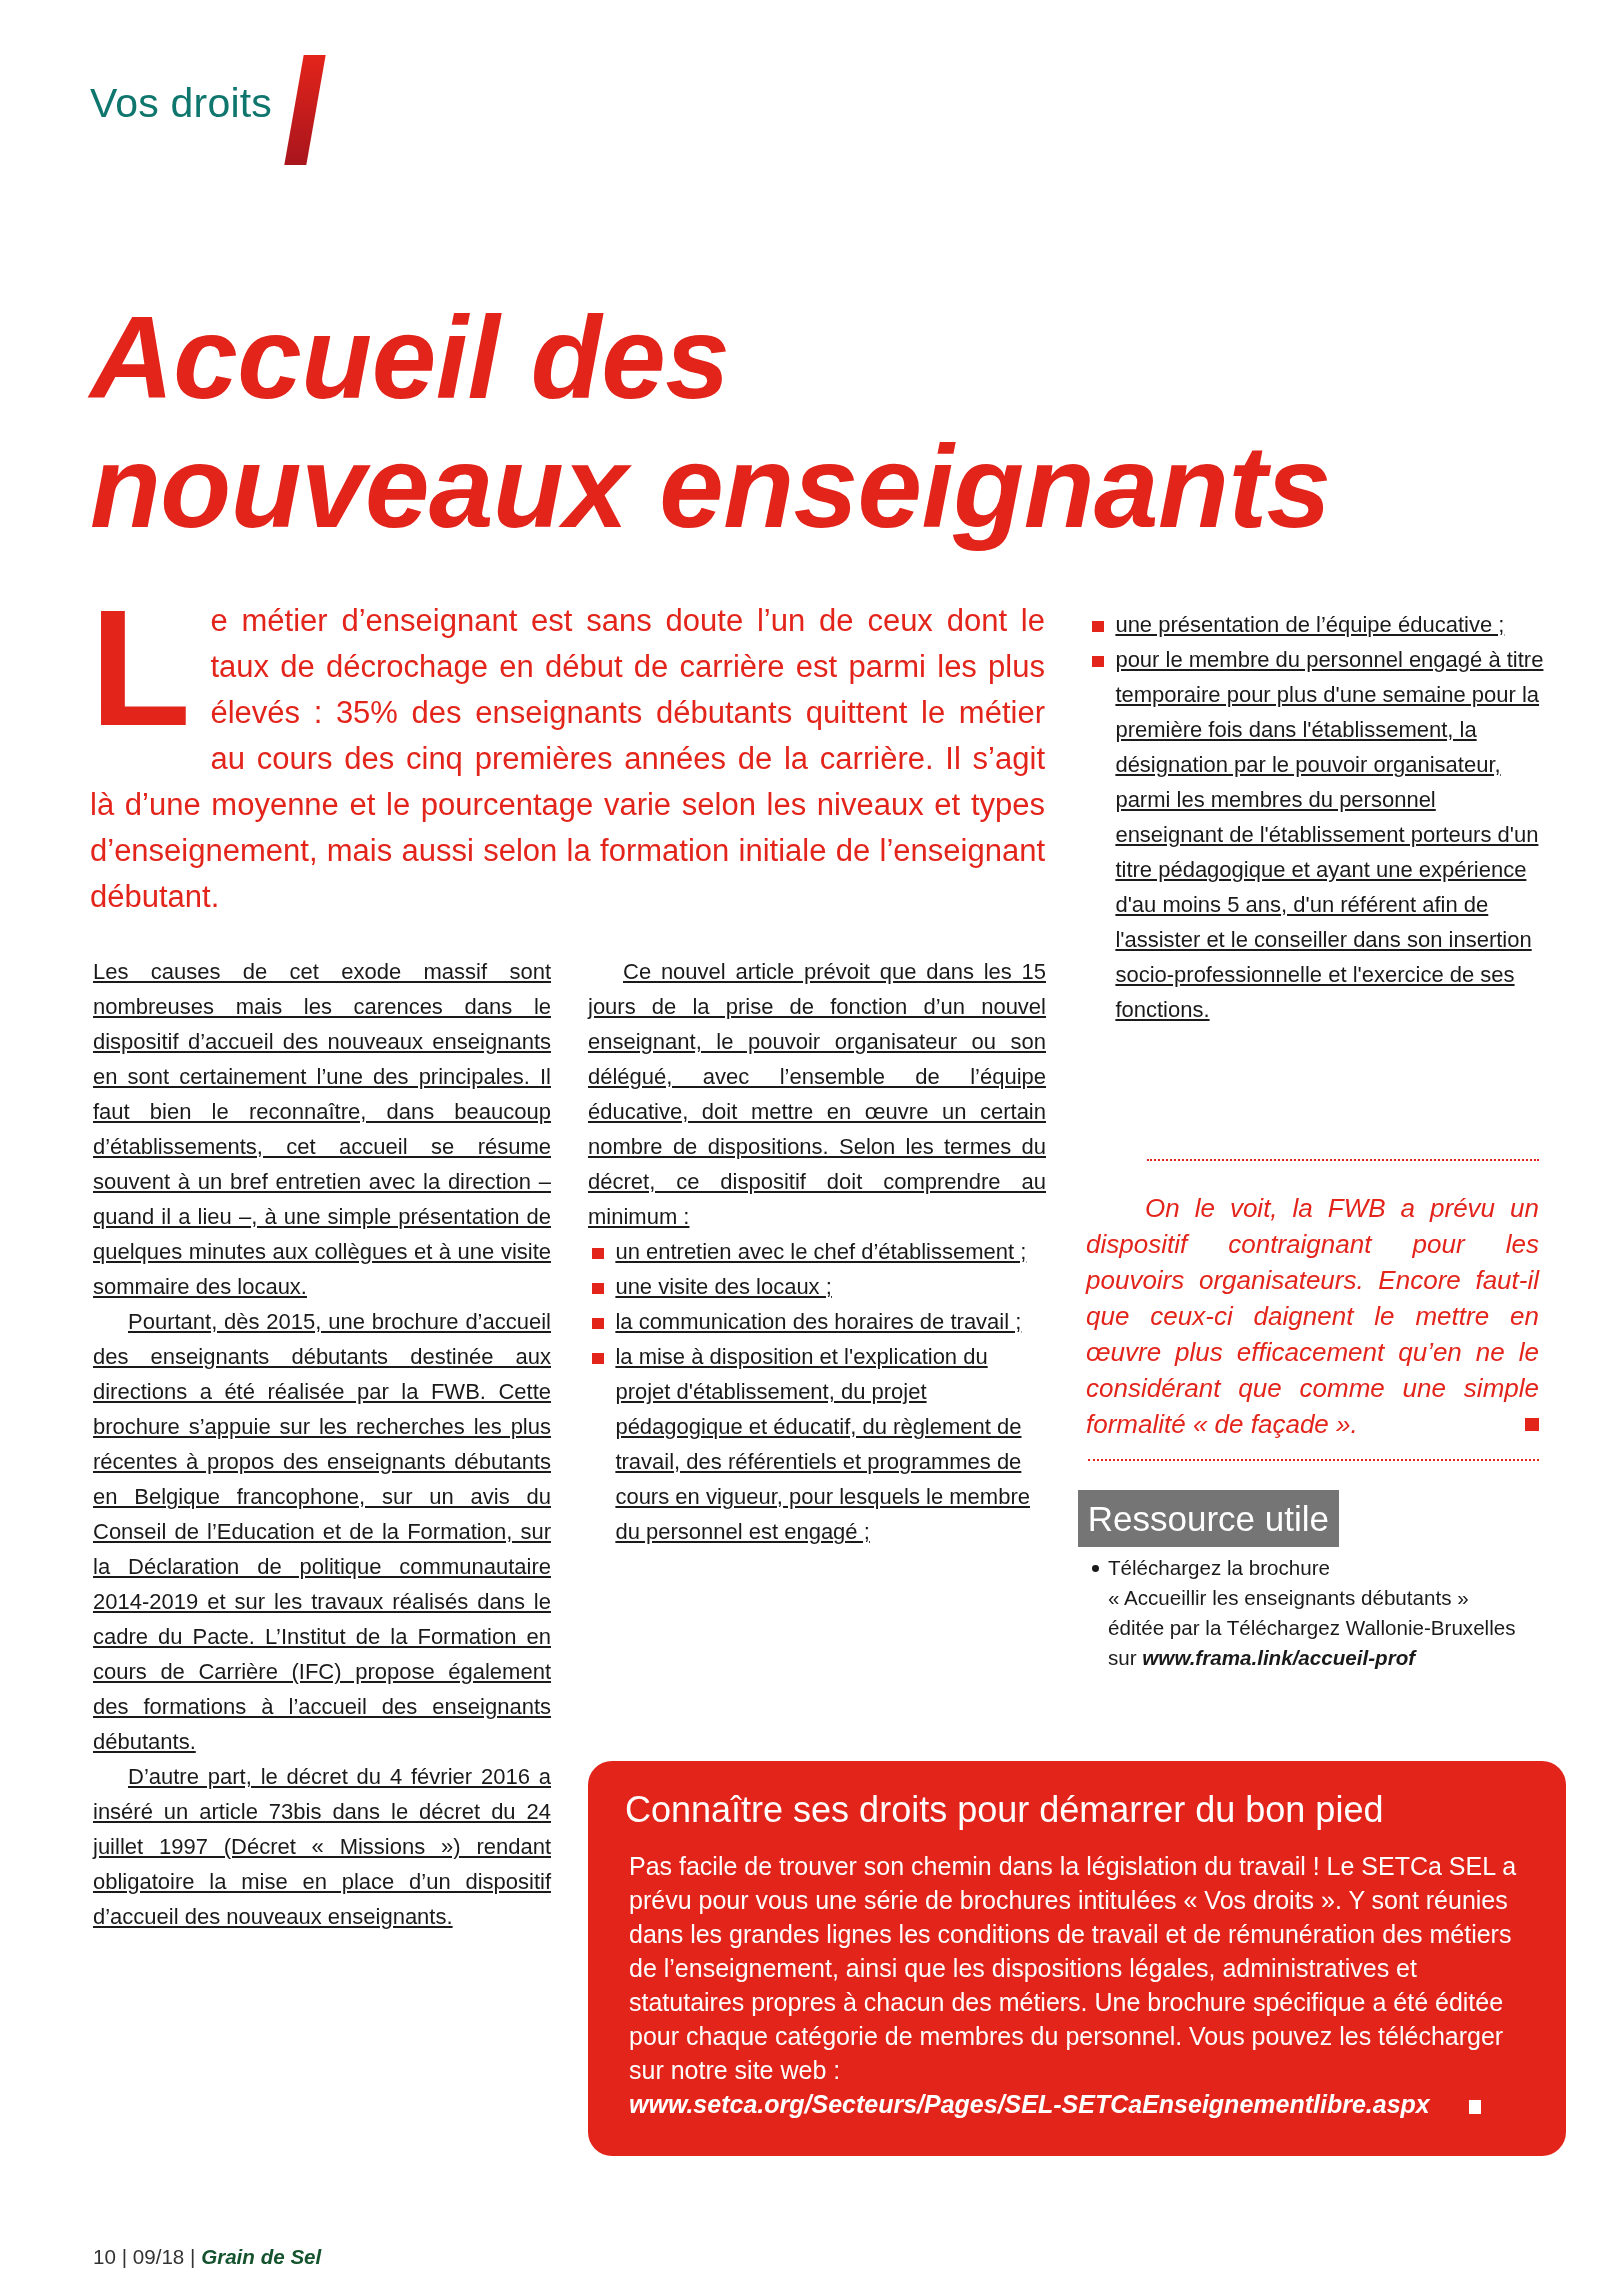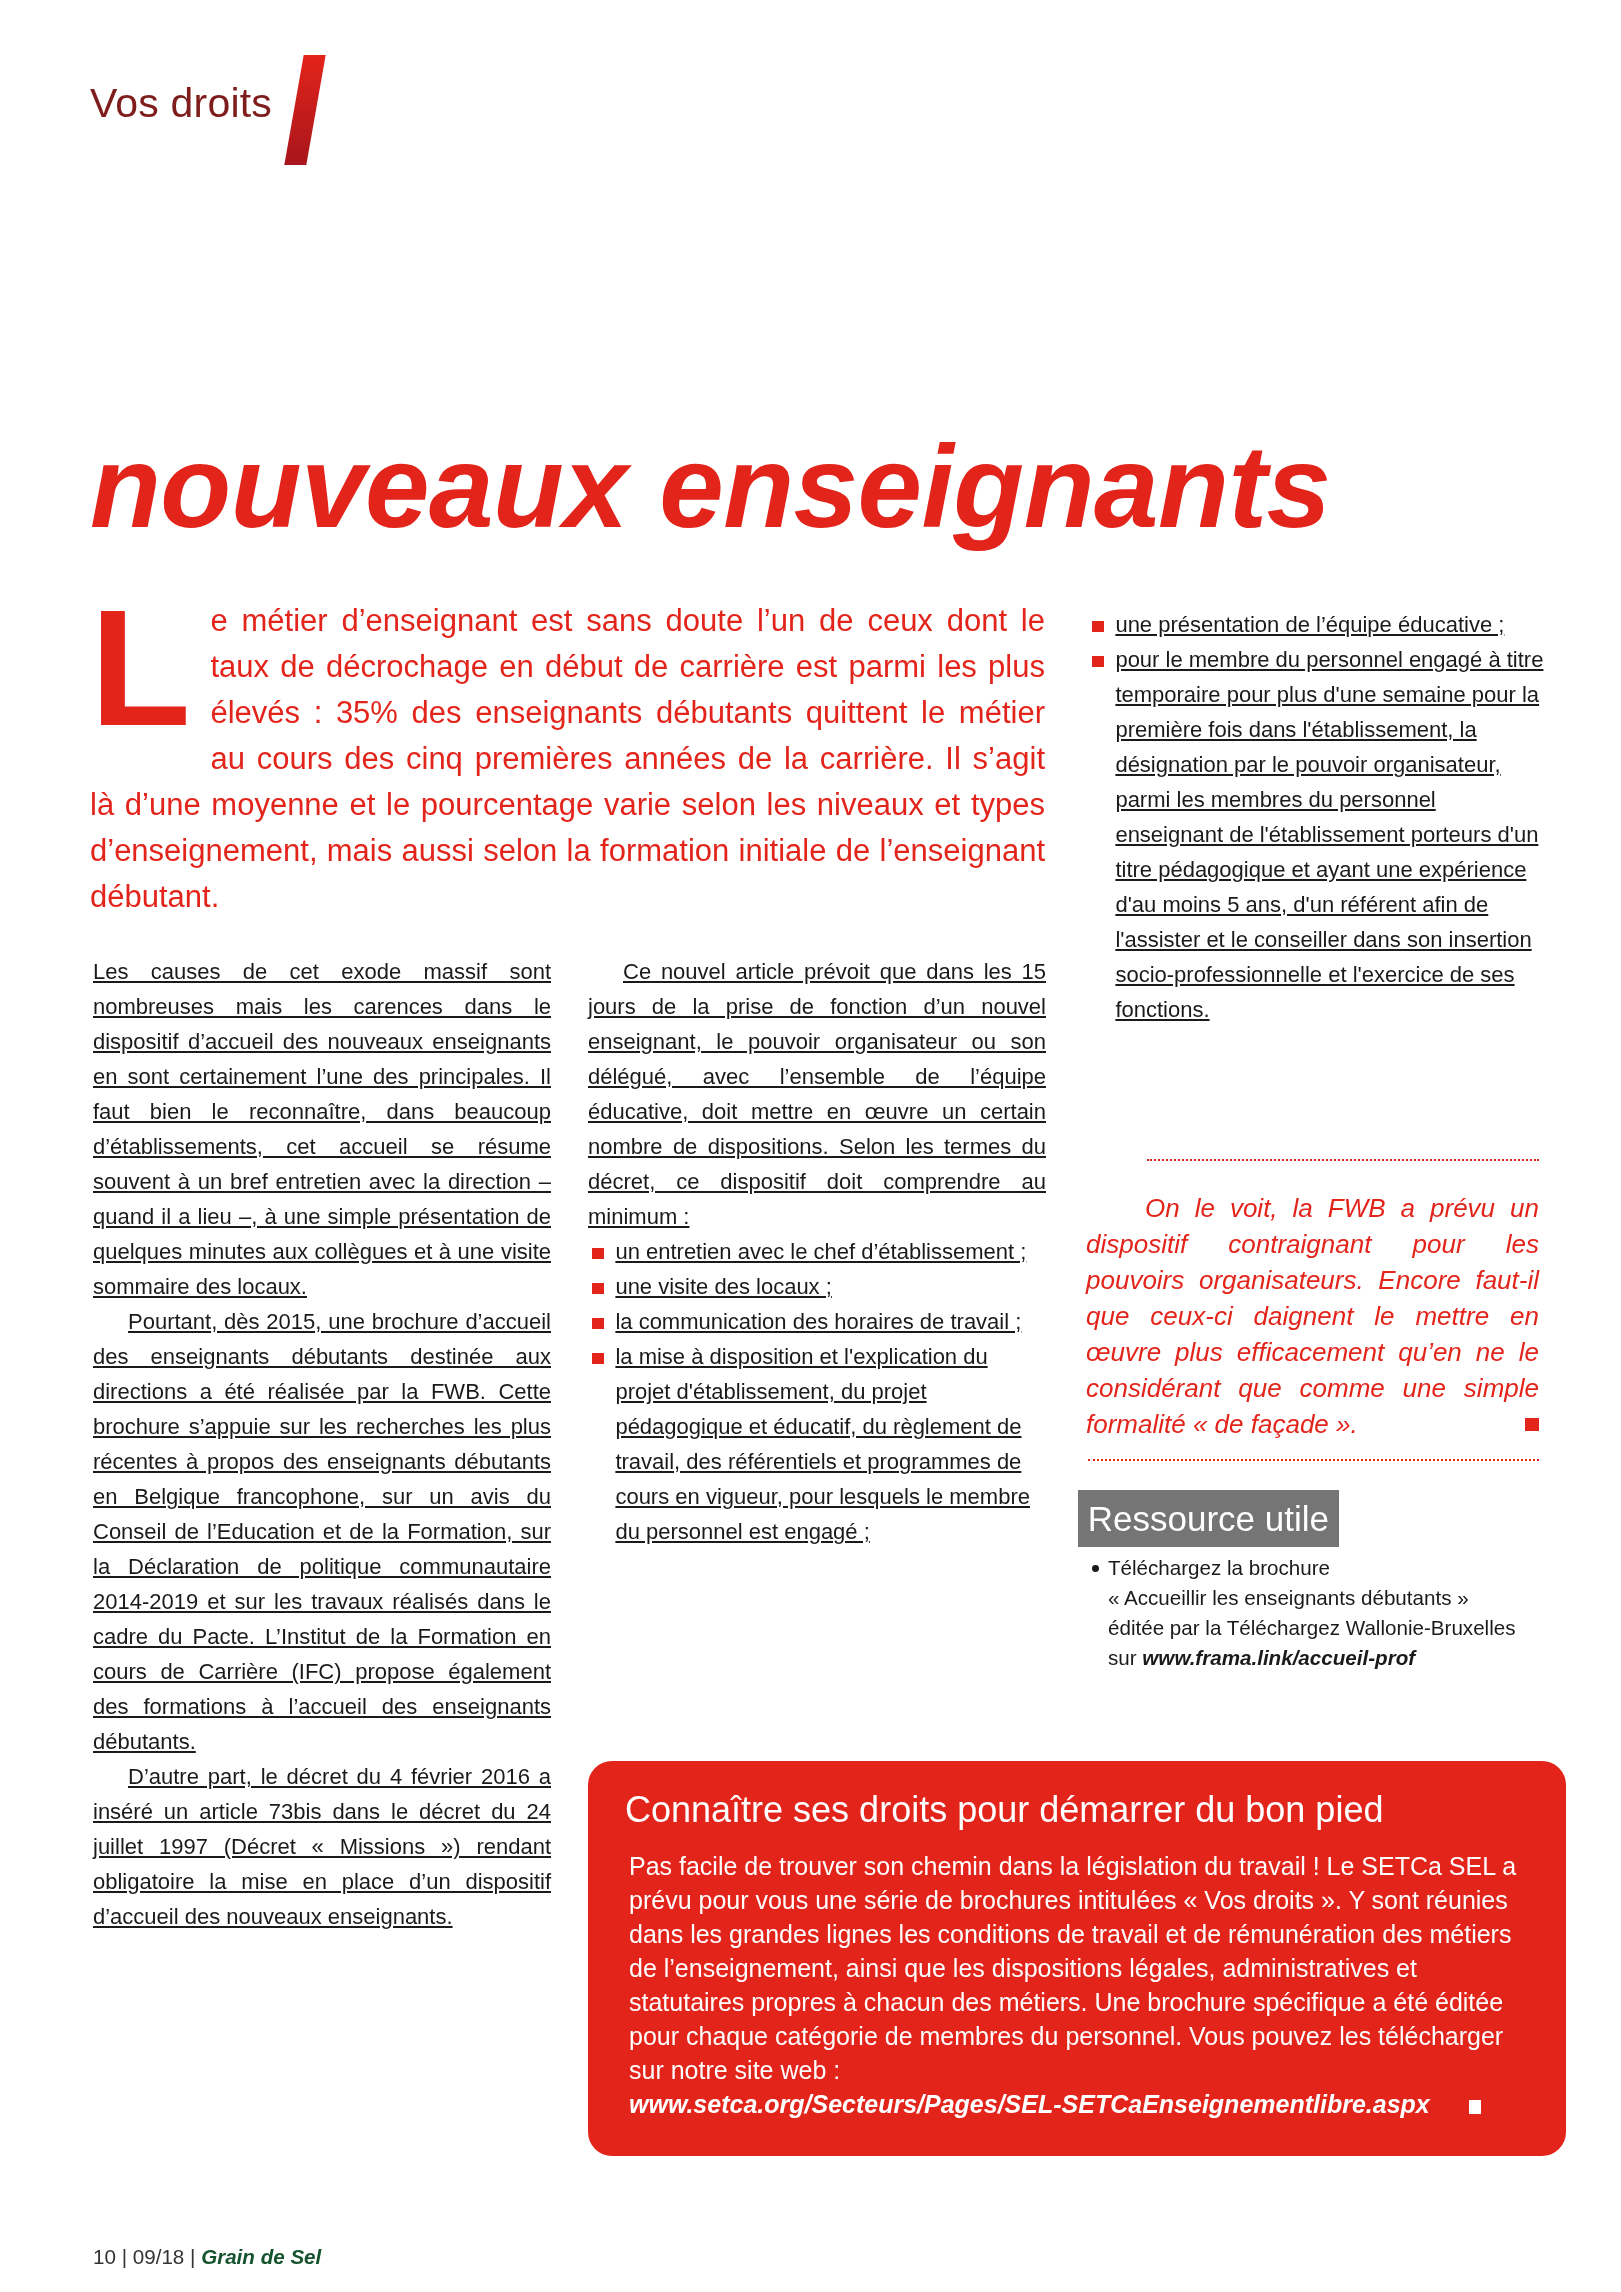--- a/index.html
+++ b/index.html
@@ -1,20 +1,20 @@
 <!DOCTYPE html>
 <html><head>
   <meta charset="utf-8">
   <style>
     html, body { margin: 0; padding: 0; background: #ffffff; }
     body { width: 1621px; height: 2293px; position: relative; overflow: hidden; font-family: "Liberation Sans", sans-serif; color: #1a1a1a; }
     .abs { position: absolute; }
 
     
-    .section-tag { left: 90px; top: 80px; font-size: 41px; color: #7f1d1d; letter-spacing: 0.2px; }
+    .section-tag { left: 90px; top: 80px; font-size: 41px; color: #0f766e; letter-spacing: 0.2px; }
     .slash { left: 294px; top: 55px; width: 21.6px; height: 110px; background: linear-gradient(#e3241b, #a8151c); transform: skewX(-10deg); }
 
     
     .headline { left: 90px; top: 294px; width: 1470px; font-size: 116px; line-height: 129px; font-weight: bold; font-style: italic; color: #e3241b; margin: 0; letter-spacing: -0.5px; }
 
     
     .lead { left: 90px; top: 598px; width: 955px; font-size: 31px; line-height: 46px; color: #e3241b; text-align: justify; margin: 0; }
     .dropcap { float: left; font-size: 165px; line-height: 133px; height: 135px; font-weight: bold; margin: 3.9px 19.6px 0 0; color: #e3241b; }
 
     
@@ -54,21 +54,21 @@
     .footer { left: 93px; top: 2245px; font-size: 20.6px; color: #333; }
     .footer .mag { color: #14532d; font-weight: bold; font-style: italic; }
   </style>
 </head>
 <body>
 
 <div class="abs section-tag">Vos droits</div>
 <div class="abs slash"></div>
 
 <h1 class="abs headline">
-  <br>
+  <span>Accueil des</span><br>
   <span>nouveaux enseignants</span>
 </h1>
 
 <p class="abs lead">
   <span class="dropcap">L</span><span>e métier d’enseignant est sans doute l’un de ceux dont le taux de décrochage en début de carrière est parmi les plus élevés : 35% des enseignants débutants quittent le métier au cours des cinq premières années de la carrière. Il s’agit là d’une moyenne et le pourcentage varie selon les niveaux et types d’enseignement, mais aussi selon la formation initiale de l’enseignant débutant.</span>
 </p>
 
 <div class="abs col col1">
   <p>Les causes de cet exode massif sont nombreuses mais les carences dans le dispositif d’accueil des nouveaux enseignants en sont certainement l’une des principales. Il faut bien le reconnaître, dans beaucoup d’établissements, cet accueil se résume souvent à un bref entretien avec la direction – quand il a lieu –, à une simple présentation de quelques minutes aux collègues et à une visite sommaire des locaux.</p>
   <p class="indent">Pourtant, dès 2015, une brochure d’accueil des enseignants débutants destinée aux directions a été réalisée par la FWB. Cette brochure s’appuie sur les recherches les plus récentes à propos des enseignants débutants en Belgique francophone, sur un avis du Conseil de l’Education et de la Formation, sur la Déclaration de politique communautaire 2014-2019 et sur les travaux réalisés dans le cadre du Pacte. L’Institut de la Formation en cours de Carrière (IFC) propose également des formations à l’accueil des enseignants débutants.</p>

